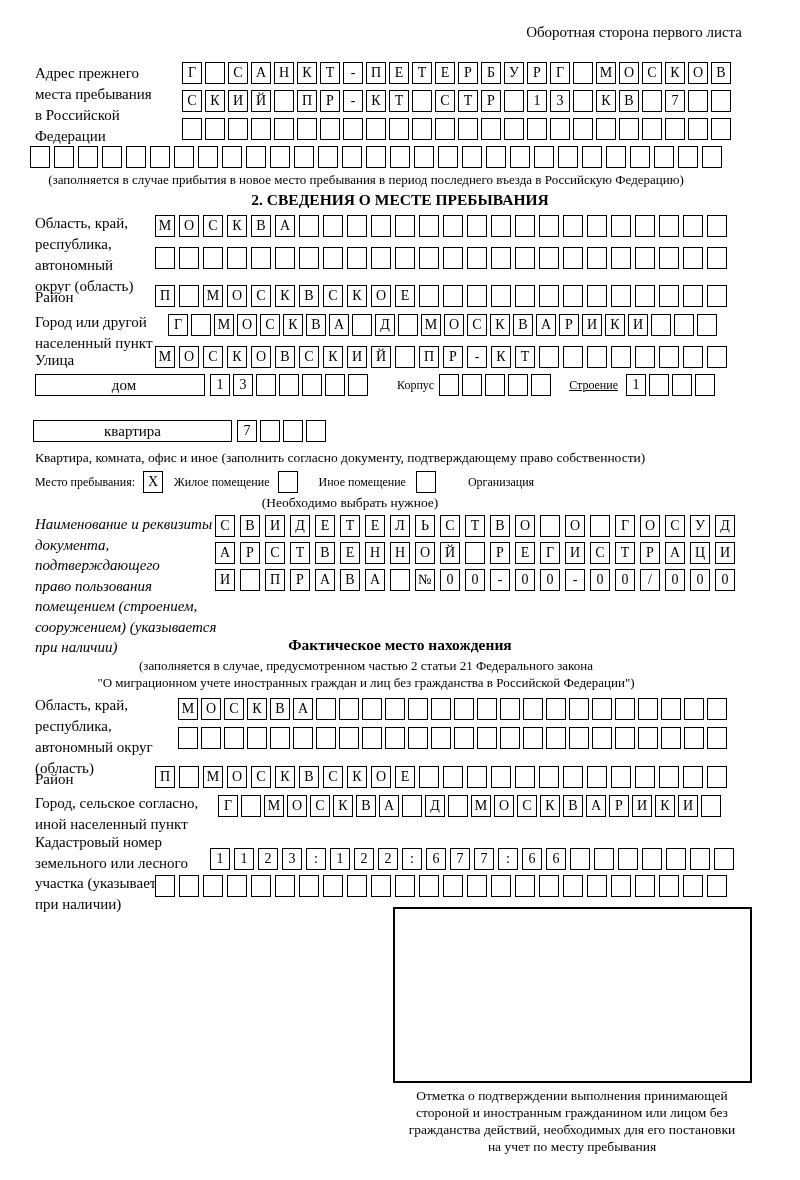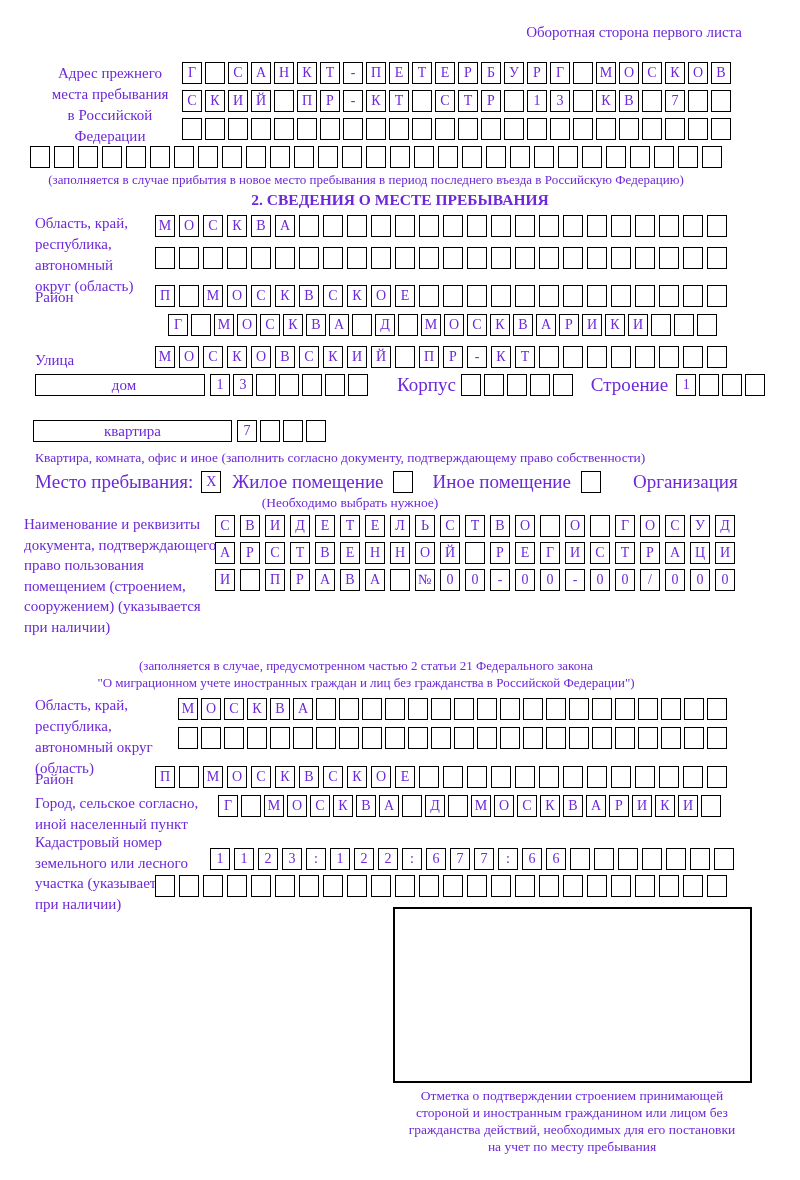--- a/index.html
+++ b/index.html
@@ -1,49 +1,49 @@
 <!DOCTYPE html>
 <html><head>
 <meta charset="utf-8">
 <style>
   html,body{margin:0;padding:0;background:#fff;}
   .page{
-    position:relative;width:800px;height:1180px;background:#ffffff;color:#6d28d9;
+    position:relative;width:800px;height:1180px;background:#ffffff;color:#000000;
     font-family:"Liberation Serif", serif;overflow:hidden;
   }
   .abs{position:absolute;}
   .lbl{font-size:15px;line-height:21px;white-space:pre-line;}
   .lbl-tight{font-size:15px;line-height:20.5px;white-space:pre-line;}
   .note{font-size:13px;line-height:16px;}
   .note-c{font-size:13px;line-height:16.5px;text-align:center;white-space:pre-line;width:732px;left:0;}
   .title{font-size:15.5px;font-weight:bold;text-align:center;width:800px;left:0;}
   .cells{display:flex;}
   .cell{
     flex:none;display:inline-flex;align-items:center;justify-content:center;
     width:18px;height:20px;border:1.5px solid #000;box-sizing:content-box;
     margin-right:var(--g,3px);font-size:14px;background:#fff;
   }
   .wide-box{
     border:1.5px solid #000;display:flex;align-items:center;justify-content:center;
     font-size:15px;box-sizing:content-box;height:20px;background:#fff;flex:none;
   }
   .hrow{display:flex;align-items:center;}
-  .inline-lbl{font-size:19px;flex:none;}
+  .inline-lbl{font-size:12px;flex:none;}
   .stamp-box{border:2px solid #000;background:#fff;}
   .caption{font-size:13.5px;line-height:17px;text-align:center;white-space:pre-line;}
   .right-note{font-size:15px;}
 </style>
 </head>
 <body>
 
 <div class="page">
 
   <div class="abs right-note" style="top:24px;right:58px;">Оборотная сторона первого листа</div>
 
-  <div class="abs lbl" style="left:35px;top:63px;width:150px;text-align:center;">Адрес прежнего
+  <div class="abs lbl" style="left:35px;top:63px;width:150px;">Адрес прежнего
 места пребывания
 в Российской
 Федерации</div>
   <div class="abs cells" style="left:182px;top:62px;--g:3px;">
       <span class="cell">Г</span>
       <span class="cell"></span>
       <span class="cell">С</span>
       <span class="cell">А</span>
       <span class="cell">Н</span>
       <span class="cell">К</span>
@@ -231,20 +231,22 @@
       <span class="cell"></span>
       <span class="cell"></span>
       <span class="cell"></span>
       <span class="cell"></span>
       <span class="cell"></span>
       <span class="cell"></span>
       <span class="cell"></span>
       <span class="cell"></span>
     </div>
 
+  <div class="abs lbl" style="left:35px;top:312px;width:135px;">Город или другой
+населенный пункт</div>
   <div class="abs cells" style="left:168px;top:314px;--g:3px;">
       <span class="cell">Г</span>
       <span class="cell"></span>
       <span class="cell">М</span>
       <span class="cell">О</span>
       <span class="cell">С</span>
       <span class="cell">К</span>
       <span class="cell">В</span>
       <span class="cell">А</span>
       <span class="cell"></span>
@@ -305,21 +307,21 @@
         <span class="cell"></span>
       </div>
     <span class="inline-lbl" style="margin-left:26px;">Корпус</span>
     <div class="cells" style="margin-left:5px;--g:3px;">
         <span class="cell"></span>
         <span class="cell"></span>
         <span class="cell"></span>
         <span class="cell"></span>
         <span class="cell"></span>
       </div>
-    <span class="inline-lbl" style="margin-left:15px;">Строение</span>
+    <span class="inline-lbl" style="margin-left:15px;text-decoration:underline;">Строение</span>
     <div class="cells" style="margin-left:8px;--g:3px;">
         <span class="cell">1</span>
         <span class="cell"></span>
         <span class="cell"></span>
         <span class="cell"></span>
       </div>
   </div>
 
   <div class="abs hrow" style="left:33px;top:420px;">
     <div class="wide-box" style="width:197px;">квартира</div>
@@ -336,21 +338,21 @@
     <span class="inline-lbl">Место пребывания:</span>
     <span class="cell" style="margin-left:8px;--g:0px;">X</span>
     <span class="inline-lbl" style="margin-left:11px;">Жилое помещение</span>
     <span class="cell" style="margin-left:9px;--g:0px;"></span>
     <span class="inline-lbl" style="margin-left:20px;">Иное помещение</span>
     <span class="cell" style="margin-left:10px;--g:0px;"></span>
     <span class="inline-lbl" style="margin-left:32px;">Организация</span>
   </div>
   <div class="abs note" style="left:200px;top:495px;width:300px;text-align:center;font-size:13.5px;">(Необходимо выбрать нужное)</div>
 
-  <div class="abs lbl-tight" style="left:24px;top:514px;width:200px;">Наименование и реквизиты
+  <div class="abs lbl-tight" style="left:35px;top:514px;width:200px;font-style:italic;">Наименование и реквизиты
 документа, подтверждающего
 право пользования
 помещением (строением,
 сооружением) (указывается
 при наличии)</div>
   <div class="abs cells" style="left:215px;top:515px;--g:5px;">
       <span class="cell">С</span>
       <span class="cell">В</span>
       <span class="cell">И</span>
       <span class="cell">Д</span>
@@ -412,20 +414,21 @@
       <span class="cell">0</span>
       <span class="cell">-</span>
       <span class="cell">0</span>
       <span class="cell">0</span>
       <span class="cell">/</span>
       <span class="cell">0</span>
       <span class="cell">0</span>
       <span class="cell">0</span>
     </div>
 
+  <div class="abs title" style="top:636px;">Фактическое место нахождения</div>
   <div class="abs note-c" style="top:658px;">(заполняется в случае, предусмотренном частью 2 статьи 21 Федерального закона
 "О миграционном учете иностранных граждан и лиц без гражданства в Российской Федерации")</div>
 
   <div class="abs lbl" style="left:35px;top:695px;width:140px;">Область, край,
 республика,
 автономный округ
 (область)</div>
   <div class="abs cells" style="left:178px;top:698px;--g:3px;">
       <span class="cell">М</span>
       <span class="cell">О</span>
@@ -583,18 +586,18 @@
       <span class="cell"></span>
       <span class="cell"></span>
       <span class="cell"></span>
       <span class="cell"></span>
       <span class="cell"></span>
       <span class="cell"></span>
       <span class="cell"></span>
     </div>
 
   <div class="abs stamp-box" style="left:393px;top:907px;width:355px;height:172px;"></div>
-  <div class="abs caption" style="left:383px;top:1087px;width:378px;">Отметка о подтверждении строением принимающей
+  <div class="abs caption" style="left:383px;top:1087px;width:378px;">Отметка о подтверждении выполнения принимающей
 стороной и иностранным гражданином или лицом без
 гражданства действий, необходимых для его постановки
 на учет по месту пребывания</div>
 
 </div>
 
 </body></html>

